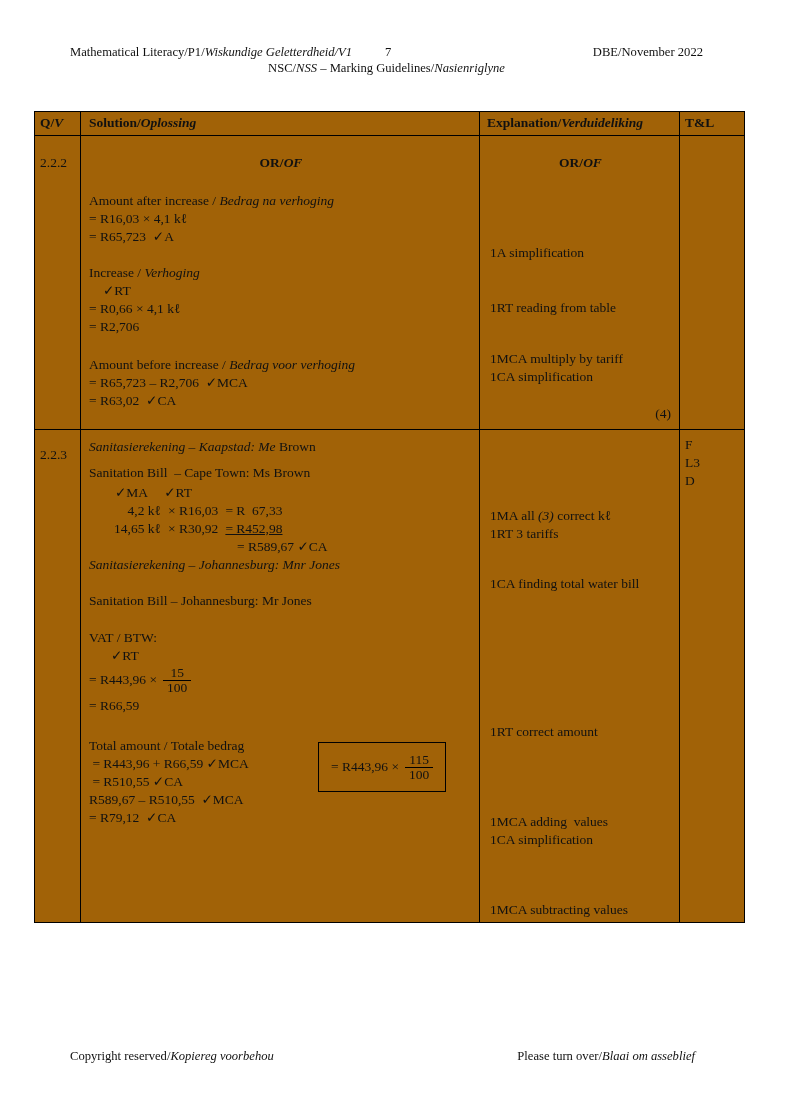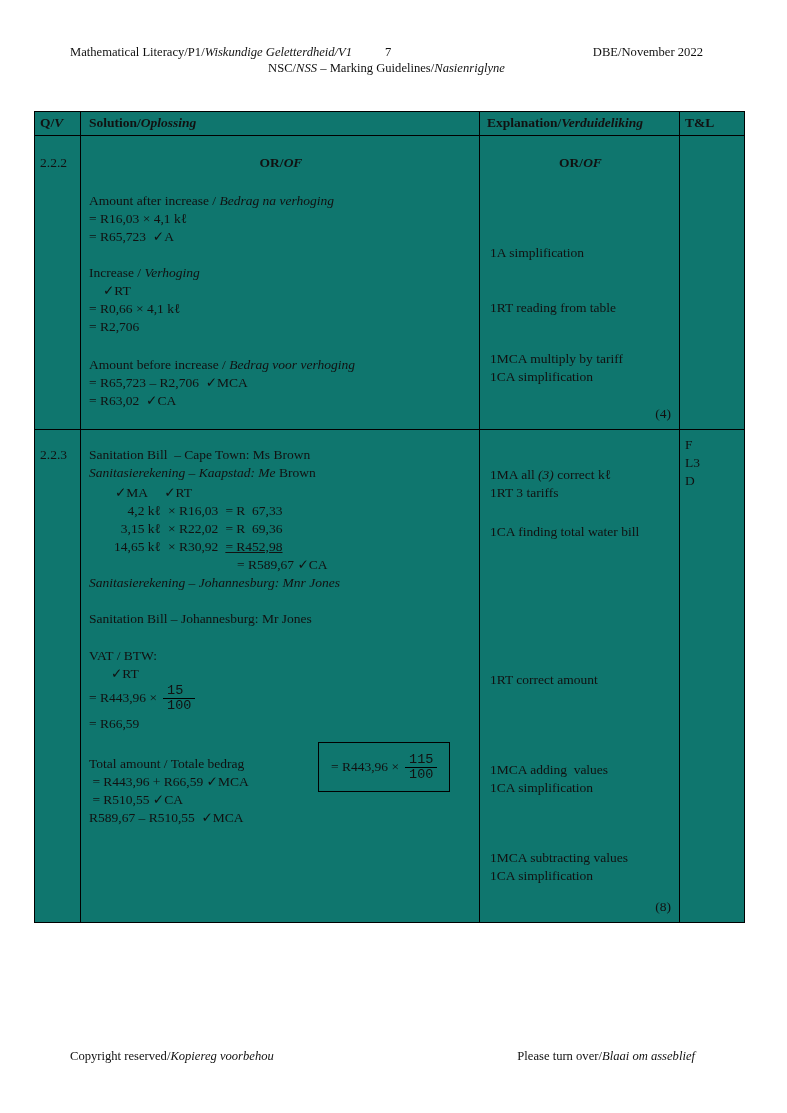--- a/index.html
+++ b/index.html
@@ -19,21 +19,21 @@
   .doc-footer {position:absolute; left:70px; right:92px; top:1048px; font-size:12.6px;
     display:flex; justify-content:space-between; line-height:16px;}
   
   .mtable {
     position:absolute; left:34px; top:111px;
     display:grid; grid-template-columns:46px 399px 200px 65px;
     border-top:1.5px solid #000; border-left:1.5px solid #000;
   }
   .cell {
     border-right:1.5px solid #000; border-bottom:1.5px solid #000;
-    box-sizing:border-box; overflow:hidden; background:#0f766e;
+    box-sizing:border-box; overflow:hidden; background:#a16207;
   }
   .hcell {height:24px; font-weight:bold; padding:3px 4px 0 5px; font-size:13.5px;}
   .r2 {height:294px;}
   .r3 {height:493px;}
   .qcell {padding:8px 2px 0 5px;}
   .solcell {padding:8px 6px 0 8px; position:relative;}
   .expcell {padding:8px 8px 6px 10px; display:flex; flex-direction:column;}
   .tlcell {padding:6px 2px 0 5px;}
   .orline {text-align:center; font-weight:bold;}
   .marks {margin-top:auto; text-align:right;}
@@ -42,21 +42,21 @@
   .calcline .qty {display:inline-block; width:72px; text-align:right; white-space:pre;}
   .calcline .mul {margin-left:7px; white-space:pre;}
   .calcline .res {margin-left:7px; white-space:pre;}
   .res.u {text-decoration:underline;}
   .ctotal {margin-left:148px;}
   .ind14 {padding-left:14px;}
   .ind22 {padding-left:22px;}
   .ind26 {padding-left:26px;}
   
   .fracline {display:flex; align-items:center; height:34px;}
-  .frac {display:inline-block; text-align:left; line-height:14px; margin-left:6px;font-family:Liberation Mono, monospace;}
+  .frac {display:inline-block; text-align:center; line-height:14px; margin-left:6px;}
   .frac .num {display:block; padding:0 4px;}
   .frac .den {display:block; border-top:1px solid #000; padding:0 4px;}
   
   .altbox {
     position:absolute; left:237px; top:312px; border:1.2px solid #000;
     padding:4px 12px; display:flex; align-items:center; height:40px;
   }
 </style>
 </head>
 <body>
@@ -102,32 +102,27 @@
       <div class="line" style="margin-top:33px"><span class="t">1MCA multiply by tariff</span></div>
       <div class="line"><span class="t">1CA simplification</span></div>
       <div class="line marks"><span class="t">(4)</span></div>
     </div>
     <div class="cell r2 tlcell"></div>
 
     <div class="cell r3 qcell">
       <div class="line" style="margin-top:8px"><span class="t">2.2.3</span></div>
     </div>
     <div class="cell r3 solcell">
+      <div class="line"><span class="t i">Sanitasierekening – Kaapstad: Me </span><span class="t">Brown</span></div>
       <div class="line" style="margin-top:8px"><span class="t">Sanitation Bill  – Cape Town: Ms Brown</span></div>
-      <div class="line"><span class="t i">Sanitasierekening – Kaapstad: Me </span><span class="t">Brown</span></div>
       <div class="line ind26" style="margin-top:2px"><span class="t">✓MA     ✓RT</span></div>
       <div class="calcline">
           <span class="qty t">4,2 kℓ</span>
           <span class="mul t">× R16,03</span>
           <span class="res t">= R  67,33</span>
-        </div>
-      <div class="calcline">
-          <span class="qty t">3,15 kℓ</span>
-          <span class="mul t">× R22,02</span>
-          <span class="res t">= R  69,36</span>
         </div>
       <div class="calcline">
           <span class="qty t">14,65 kℓ</span>
           <span class="mul t">× R30,92</span>
           <span class="res u t">= R452,98</span>
         </div>
       <div class="line ctotal"><span class="t">= R589,67 ✓CA</span></div>
       <div class="line"><span class="t i">Sanitasierekening – Johannesburg: Mnr Jones</span></div>
       <div class="line" style="margin-top:18px"><span class="t">Sanitation Bill – Johannesburg: Mr Jones</span></div>
       <div class="line" style="margin-top:19px"><span class="t">VAT / BTW:</span></div>
@@ -144,25 +139,26 @@
       <div class="line"><span class="t"> = R443,96 + R66,59 ✓MCA</span></div>
       <div class="line"><span class="t"> = R510,55 ✓CA</span></div>
       <div class="altbox">
           <span class="t">= R443,96 ×</span>
           <span class="frac">
             <span class="num t">115</span>
             <span class="den t">100</span>
           </span>
         </div>
       <div class="line"><span class="t">R589,67 – R510,55  ✓MCA</span></div>
+      <div class="line"><span class="t">= R79,12  ✓CA</span></div>
     </div>
     <div class="cell r3 expcell">
-      <div class="line" style="margin-top:28px"><span class="t">1MA all </span><span class="t i">(3)</span><span class="t"> correct kℓ</span></div>
+      <div class="line" style="margin-top:69px"><span class="t">1MA all </span><span class="t i">(3)</span><span class="t"> correct kℓ</span></div>
       <div class="line"><span class="t">1RT 3 tariffs</span></div>
-      <div class="line" style="margin-top:21px"><span class="t">1CA finding total water bill</span></div>
+      <div class="line" style="margin-top:32px"><span class="t">1CA finding total water bill</span></div>
       <div class="line" style="margin-top:130px"><span class="t">1RT correct amount</span></div>
       <div class="line" style="margin-top:72px"><span class="t">1MCA adding  values</span></div>
       <div class="line"><span class="t">1CA simplification</span></div>
       <div class="line" style="margin-top:52px"><span class="t">1MCA subtracting values</span></div>
       <div class="line"><span class="t">1CA simplification</span></div>
       <div class="line marks"><span class="t">(8)</span></div>
     </div>
     <div class="cell r3 tlcell">
       <div class="line"><span class="t">F</span></div>
       <div class="line"><span class="t">L3</span></div>

